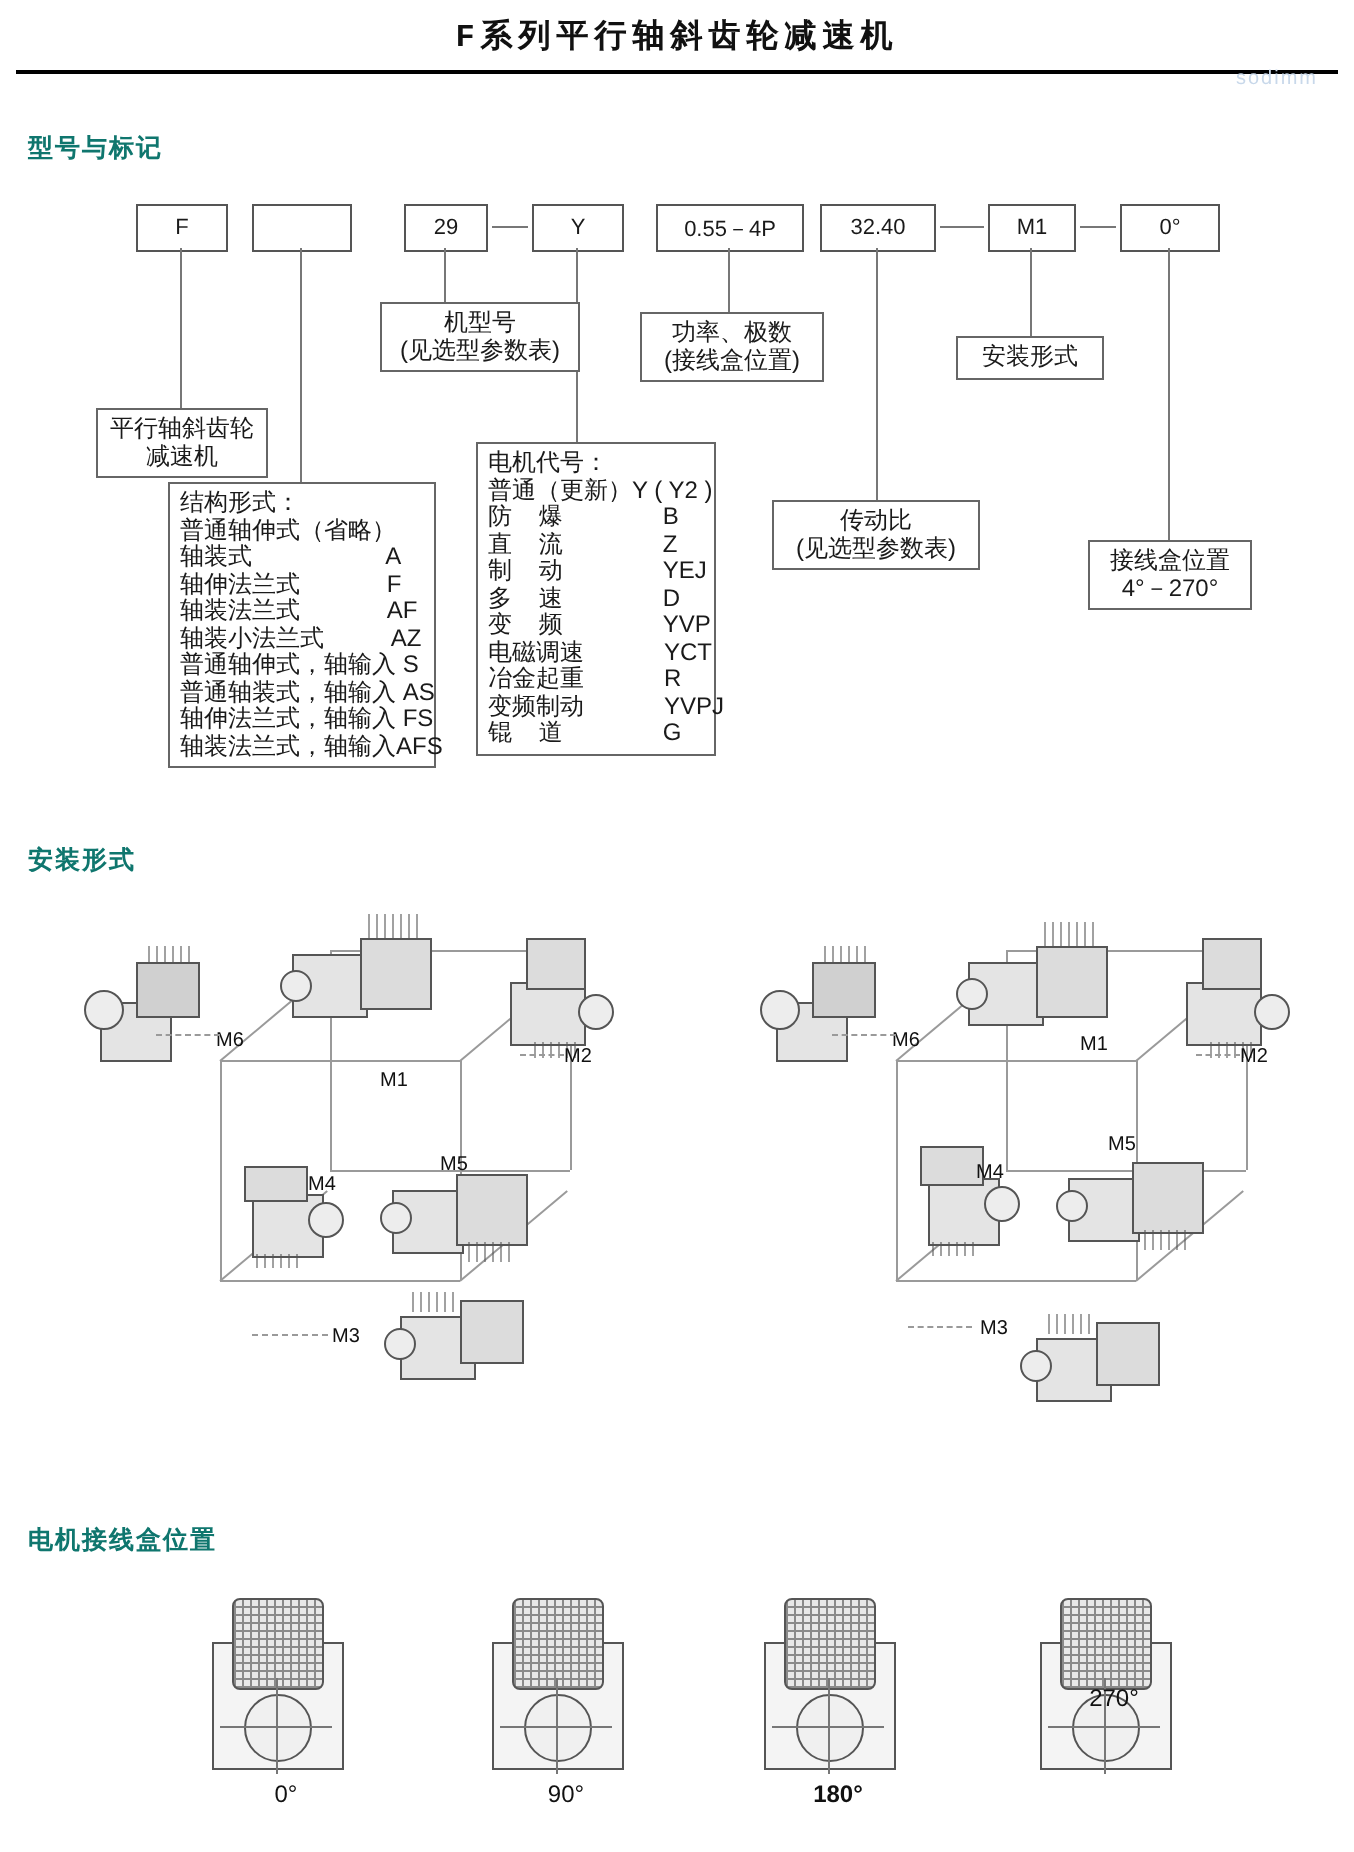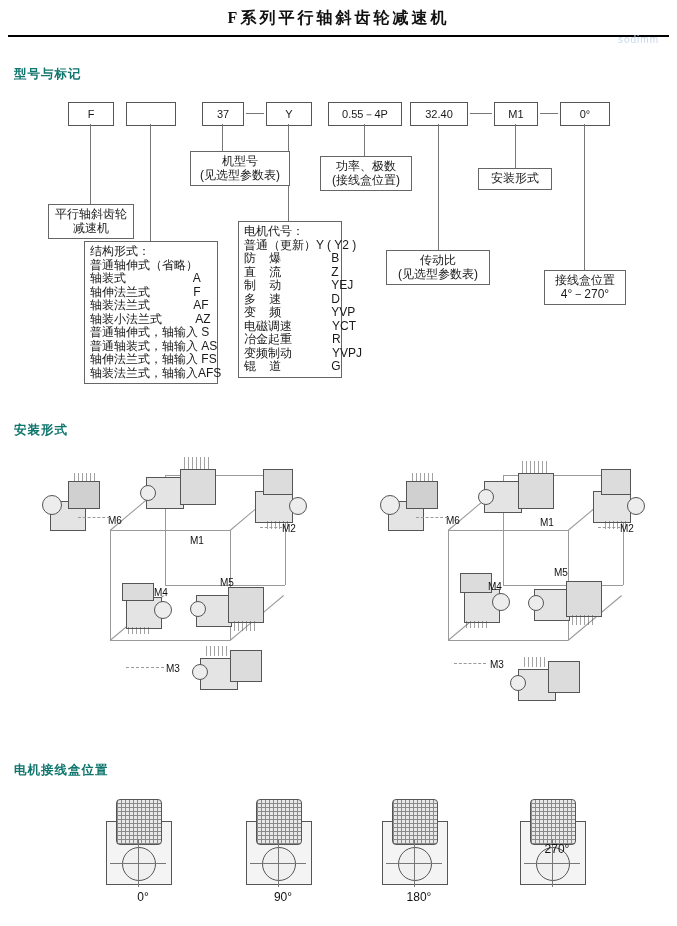--- a/index.html
+++ b/index.html
@@ -14,21 +14,21 @@
   .page{position:relative;width:677px;height:926px;}
 
   
   .title-bar{
     position:absolute;left:0;top:8px;width:677px;height:30px;
   }
   .title-text{
     position:absolute;left:0;top:0;width:677px;
     text-align:center;
     font-size:16px;font-weight:bold;letter-spacing:3px;
-    font-family:Liberation Serif, serif;
+    font-family:Liberation Mono, monospace;
     color:#111;
   }
   .title-rule{
     position:absolute;left:8px;top:27px;width:661px;height:2px;background:#000;
   }
   .watermark{
     position:absolute;right:18px;top:34px;
     font-size:10px;color:#c8d8ea;letter-spacing:1px;
   }
 
@@ -118,21 +118,21 @@
   <div class="title-bar">
     <div class="title-text">F系列平行轴斜齿轮减速机</div>
     <div class="title-rule"></div>
   </div>
   <div class="watermark">sodimm</div>
 
   <div class="sec-h" style="left:14px;top:66px;">型号与标记</div>
 
   <div class="mbox" style="left:68px;top:102px;width:44px;">F</div>
   <div class="mbox" style="left:126px;top:102px;width:48px;"></div>
-  <div class="mbox" style="left:202px;top:102px;width:40px;">37</div>
+  <div class="mbox" style="left:202px;top:102px;width:40px;">29</div>
   <div class="mbox" style="left:266px;top:102px;width:44px;">Y</div>
   <div class="mbox" style="left:328px;top:102px;width:72px;">0.55－4P</div>
   <div class="mbox" style="left:410px;top:102px;width:56px;">32.40</div>
   <div class="mbox" style="left:494px;top:102px;width:42px;">M1</div>
   <div class="mbox" style="left:560px;top:102px;width:48px;">0°</div>
 
   <div class="ln lnh" style="left:246px;top:113px;width:18px;"></div>
   <div class="ln lnh" style="left:470px;top:113px;width:22px;"></div>
   <div class="ln lnh" style="left:540px;top:113px;width:18px;"></div>
 
@@ -161,21 +161,21 @@
 普通轴装式，轴输入 AS
 轴伸法兰式，轴输入 FS
 轴装法兰式，轴输入AFS</pre>
   </div>
 
   <div class="dbox" style="left:190px;top:151px;width:100px;">
     <pre>机型号
 (见选型参数表)</pre>
   </div>
 
-  <div class="dbox left" style="left:238px;top:221px;width:104px;">
+  <div class="dbox left" style="left:238px;top:221px;width:120px;">
     <pre>电机代号：
 普通（更新）Y ( Y2 )
 防    爆               B
 直    流               Z
 制    动               YEJ
 多    速               D
 变    频               YVP
 电磁调速            YCT
 冶金起重            R
 变频制动            YVPJ
@@ -363,21 +363,21 @@
   <div class="tb-lbl" style="left:238px;top:890px;width:90px;">90°</div>
 
   <div class="tb" style="left:374px;top:795px;width:90px;height:100px;">
     <div class="tb-frame" style="left:8px;top:26px;width:64px;height:62px;"></div>
     <div class="tb-cap" style="left:20px;top:14px;width:40px;height:12px;"></div>
     <div class="tb-grid" style="left:18px;top:4px;width:44px;height:44px;"></div>
     <div class="tb-circ" style="left:24px;top:52px;width:32px;height:32px;"></div>
     <div class="cross-h" style="left:12px;top:68px;width:56px;"></div>
     <div class="cross-v" style="left:40px;top:44px;height:48px;"></div>
   </div>
-  <div class="tb-lbl" style="left:374px;top:890px;width:90px;">180°</div>
+  <div class="tb-lbl" style="left:374px;top:890px;width:90px;font-weight:bold;">180°</div>
 
   <div class="tb" style="left:512px;top:795px;width:90px;height:100px;">
     <div class="tb-frame" style="left:8px;top:26px;width:64px;height:62px;"></div>
     <div class="tb-cap" style="left:20px;top:14px;width:40px;height:12px;"></div>
     <div class="tb-grid" style="left:18px;top:4px;width:44px;height:44px;"></div>
     <div class="tb-circ" style="left:24px;top:52px;width:32px;height:32px;"></div>
     <div class="cross-h" style="left:12px;top:68px;width:56px;"></div>
     <div class="cross-v" style="left:40px;top:44px;height:48px;"></div>
   </div>
   <div class="tb-lbl" style="left:512px;top:842px;width:90px;">270°</div>

